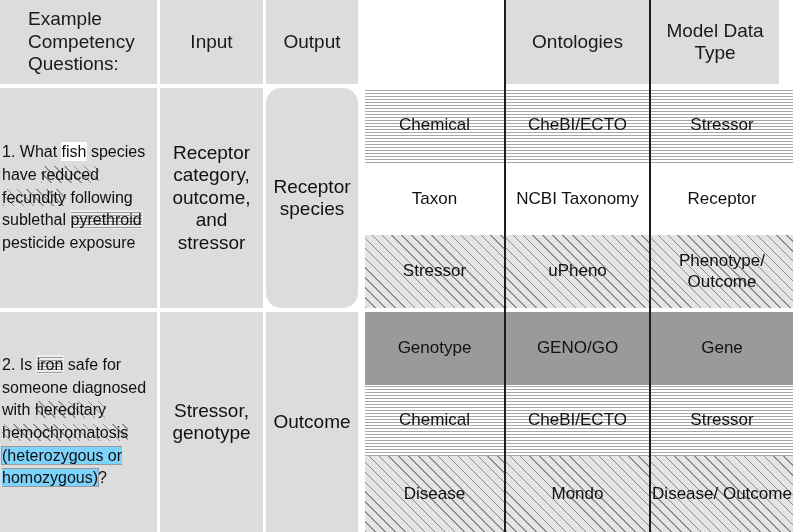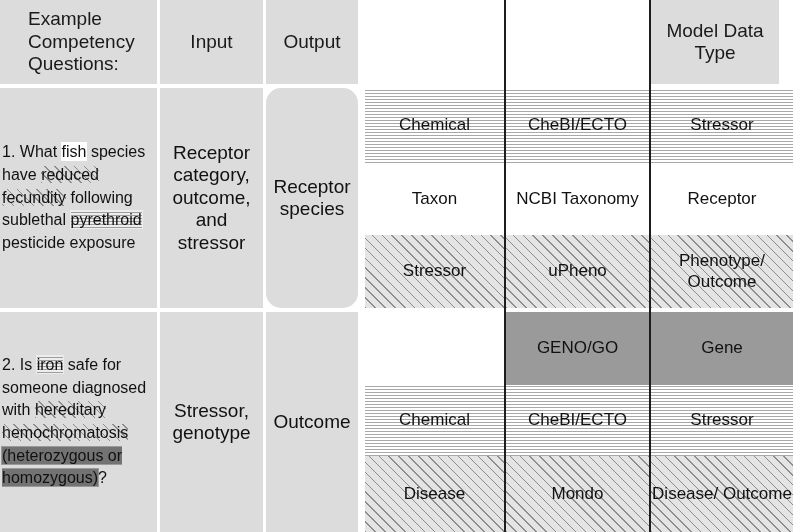--- a/index.html
+++ b/index.html
@@ -96,21 +96,21 @@
   }
   .hl-hatch {
     background-color: #dcdcdc;
     background-image:
       repeating-linear-gradient(45deg,
         #8d8d8d 0px, #8d8d8d 1px,
         rgba(0,0,0,0) 1px, rgba(0,0,0,0) 7px);
     box-shadow: 0 0 0 1px #dcdcdc;
   }
   .hl-solid {
-    background: #737373;
+    background: #7dd3fc;
     box-shadow: 0 0 0 1px #9a9a9a;
   }
 </style>
 </head>
 <body>
 
 <div id="sheet">
 
   <div class="cell hdr pat-plain" style="left:0px;   top:0px; width:157px; height:84px;">
     <span style="text-align:left;width:100%;padding-left:28px;box-sizing:border-box;">Example Competency Questions:</span>
@@ -120,20 +120,23 @@
   <div class="cell hdr pat-plain" style="left:160px; top:0px; width:103px; height:84px;">
     <span>Input</span>
   </div>
   <div class="gutter-v" style="left:263px; top:0px; width:3px; height:84px;"></div>
 
   <div class="cell hdr pat-plain" style="left:266px; top:0px; width:92px; height:84px;">
     <span>Output</span>
   </div>
   <div class="gutter-v" style="left:358px; top:0px; width:7px; height:84px;"></div>
 
+  <div class="cell hdr pat-plain" style="left:506px; top:0px; width:143px; height:84px;">
+    <span>Ontologies</span>
+  </div>
   <div class="cell hdr pat-plain" style="left:651px; top:0px; width:128px; height:84px;">
     <span>Model Data Type</span>
   </div>
 
   <div class="gutter-h" style="left:0px; top:84px; width:793px; height:4px;"></div>
 
   <div class="cell qcell pat-plain" style="left:0px; top:88px; width:157px; height:220px;">
     <div>
       <span>1. What </span><span class="hl-white">fish</span><span> species have </span><span class="hl-hatch">reduced fecundity</span><span> following sublethal </span><span class="hl-dots">pyrethroid</span><span> pesticide exposure</span>
     </div>
@@ -192,20 +195,23 @@
   <div class="cell midcell pat-plain" style="left:160px; top:312px; width:103px; height:220px;">
     <span>Stressor, genotype</span>
   </div>
   <div class="gutter-v" style="left:263px; top:312px; width:3px; height:220px;"></div>
 
   <div class="cell midcell pat-plain" style="left:266px; top:312px; width:92px; height:220px;">
     <span>Outcome</span>
   </div>
   <div class="gutter-v" style="left:358px; top:312px; width:7px; height:220px;"></div>
 
+  <div class="cell rcell pat-solid" style="left:365px; top:312px; width:139px; height:73px;">
+    <span>Genotype</span>
+  </div>
   <div class="cell rcell pat-solid" style="left:506px; top:312px; width:143px; height:73px;">
     <span>GENO/GO</span>
   </div>
   <div class="cell rcell pat-solid" style="left:651px; top:312px; width:142px; height:73px;">
     <span>Gene</span>
   </div>
 
   <div class="cell rcell pat-dots" style="left:365px; top:385px; width:139px; height:71px;">
     <span>Chemical</span>
   </div>

